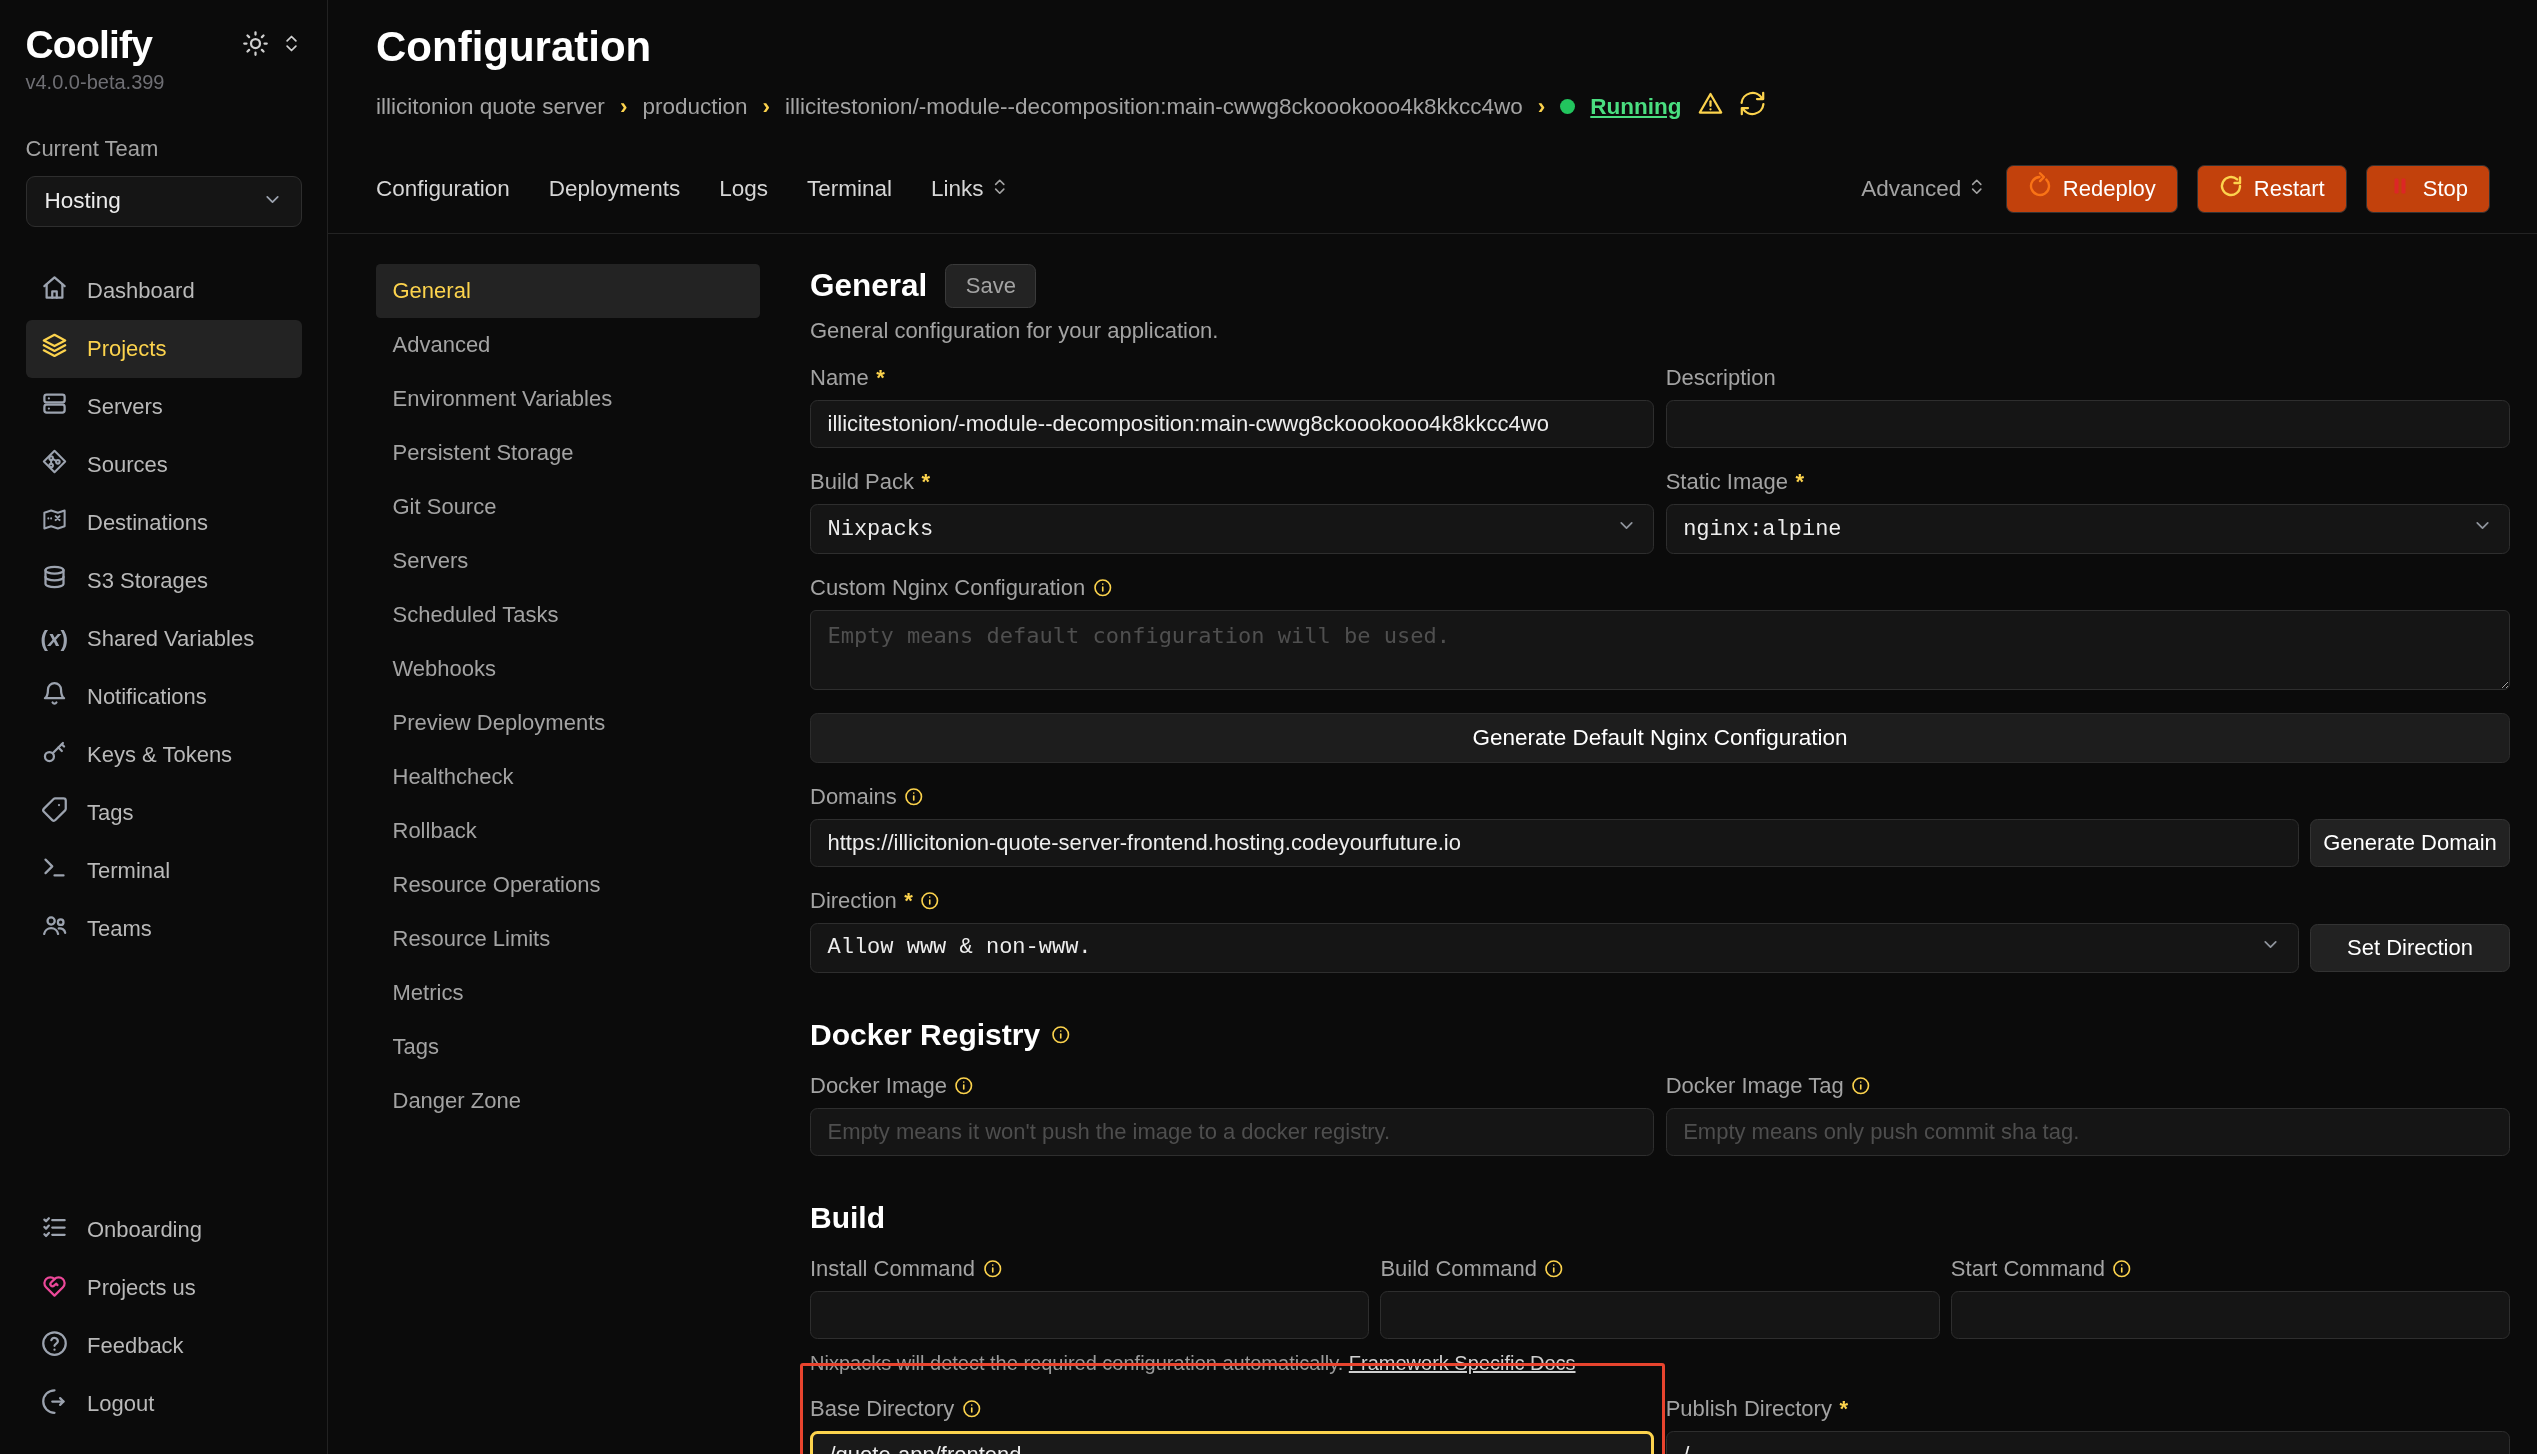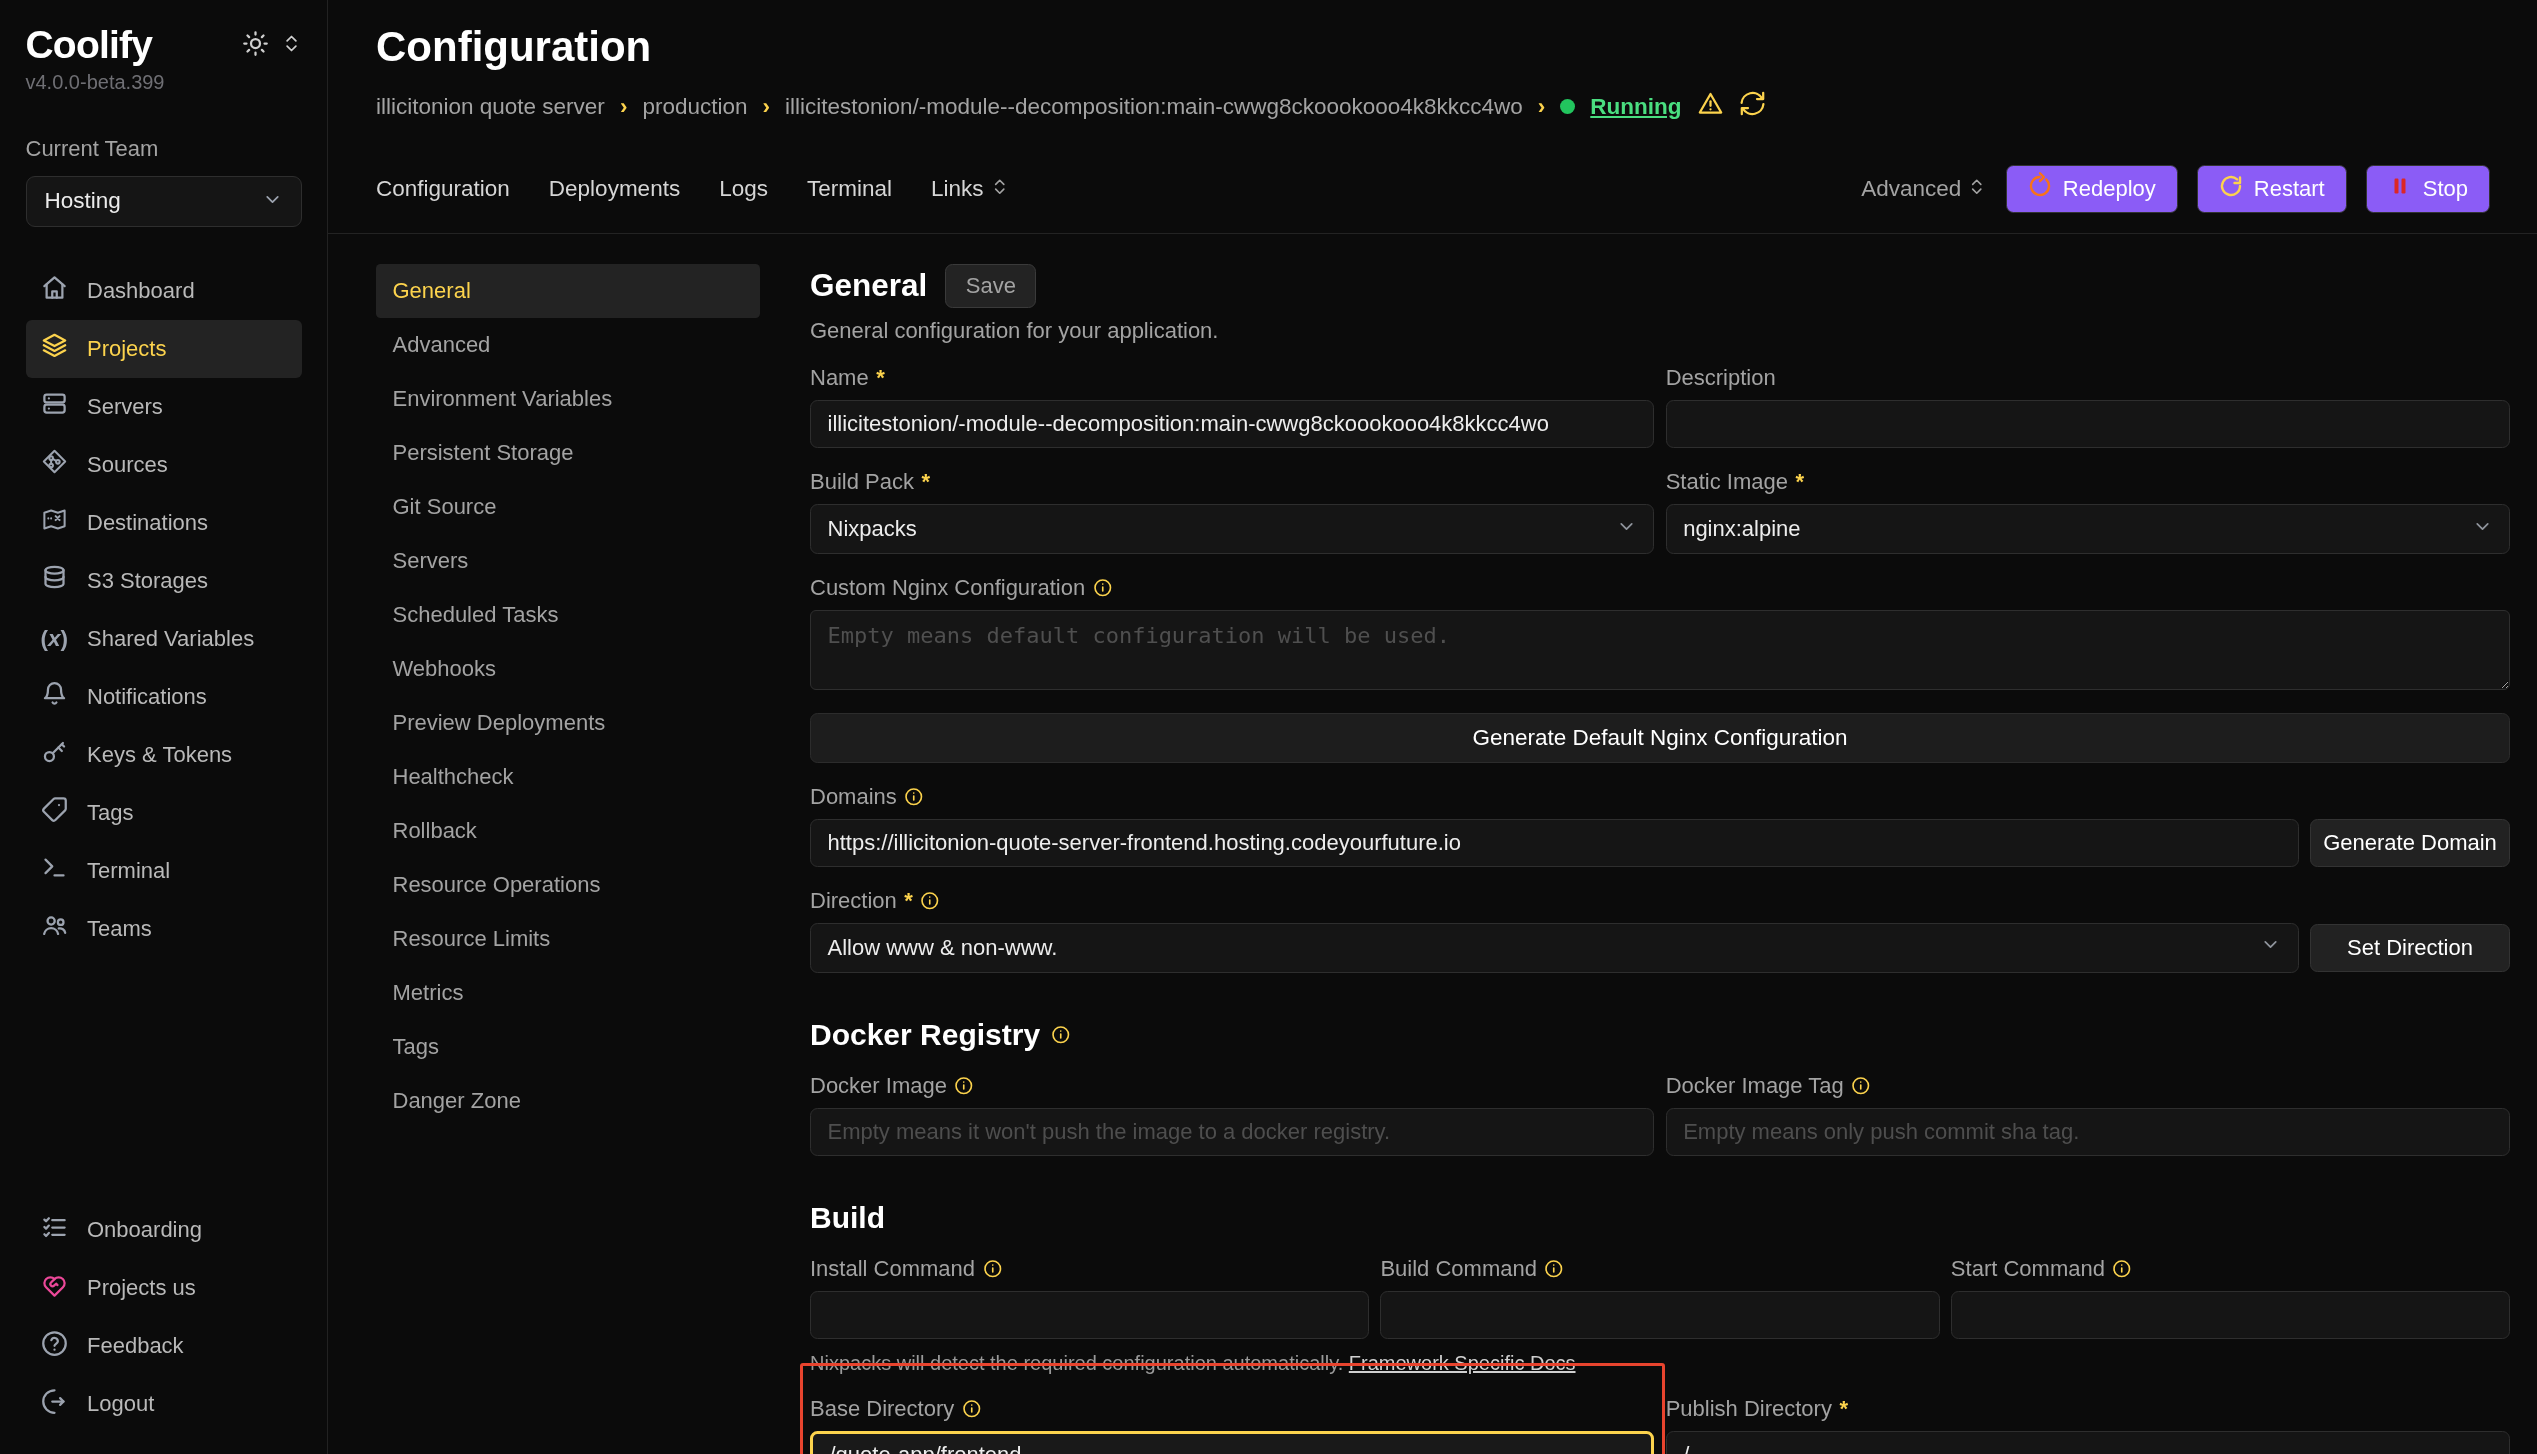--- a/index.html
+++ b/index.html
@@ -41,21 +41,21 @@
   .status-link { color:#4ade80; font-weight:700; text-decoration:underline; cursor:pointer; }
   .breadcrumb svg { color:#fcd34d; }
 
   .tabbar { margin-top:42px; padding:0 48px 19.5px 48px; display:flex; align-items:center;
     gap:39px; border-bottom:1.5px solid #232323; }
   .tab { font-size:22.5px; color:#d6d6d6; cursor:pointer; display:flex; align-items:center; gap:6px; }
   .tab svg { color:#a3a3a3; }
   .top-actions { margin-left:auto; display:flex; align-items:center; gap:19.5px; }
   .advanced { font-size:22.5px; color:#a3a3a3; display:flex; align-items:center; gap:6px; cursor:pointer; }
   .btn { height:48px; display:inline-flex; align-items:center; gap:10.5px; padding:0 21px;
-    background:#8b5cf6; border:1.5px solid #333; border-radius:7.5px; font-size:22px; color:#fff;
+    background:#c2410c; border:1.5px solid #333; border-radius:7.5px; font-size:22px; color:#fff;
     cursor:pointer; font-family:inherit; }
 
   .content { flex:1; display:flex; padding:30px 28px 0 48px; gap:50px; overflow:hidden; }
   .subnav { width:384px; min-width:384px; display:flex; flex-direction:column; }
   .subnav-item { height:54px; display:flex; align-items:center; padding:0 16.5px; font-size:22px;
     color:#a3a3a3; border-radius:4.5px; cursor:pointer; }
   .subnav-item.active { background:#232323; color:#fcd34d; }
 
   .form { flex:1; min-width:0; }
   .sec-row { display:flex; align-items:center; gap:18px; }
@@ -71,21 +71,21 @@
   .f-label { margin:21px 0 9px 0; display:flex; align-items:center; gap:7.5px; font-size:22px;
     color:#a3a3a3; }
   .req { color:#fcd34d; font-weight:700; }
   .info-ic { color:#fcd34d; display:inline-flex; }
   .t-input { width:100%; height:48px; background:#151515; border:1.5px solid #2e2e2e;
     border-radius:7.5px; padding:0 16.5px; font-size:22px; color:#ededed; font-family:inherit;
     outline:none; }
   .t-input::placeholder { color:#4e4e4e; }
   .sel { width:100%; height:50px; background:#151515; border:1.5px solid #2e2e2e; border-radius:7.5px;
     display:flex; align-items:center; justify-content:space-between; padding:0 16.5px;
-    font-size:22px; color:#ededed; cursor:pointer; }
+    font-size:22px; color:#ededed; cursor:pointer;font-family:Liberation Mono, monospace; }
   .sel svg { color:#8f949c; }
   .t-area { width:100%; height:80px; background:#151515; border:1.5px solid #2e2e2e;
     border-radius:6px; padding:12px 16.5px; font-size:22px; color:#ededed;
     font-family:"DejaVu Sans Mono", monospace; resize:vertical; outline:none; }
   .t-area::placeholder { color:#4f4f4f; }
   .wide-btn { margin-top:19.5px; width:100%; height:50px; background:#1d1d1d; border:1.5px solid #2c2c2c;
     border-radius:7.5px; font-size:22.5px; color:#fff; cursor:pointer; font-family:inherit; }
   .input-row { display:grid; grid-template-columns:1fr 200px; column-gap:11.3px; align-items:center; }
   .side-btn { height:48px; background:#222; border:1.5px solid #333; border-radius:7.5px;
     font-size:22px; color:#fff; cursor:pointer; font-family:inherit; white-space:nowrap; }

